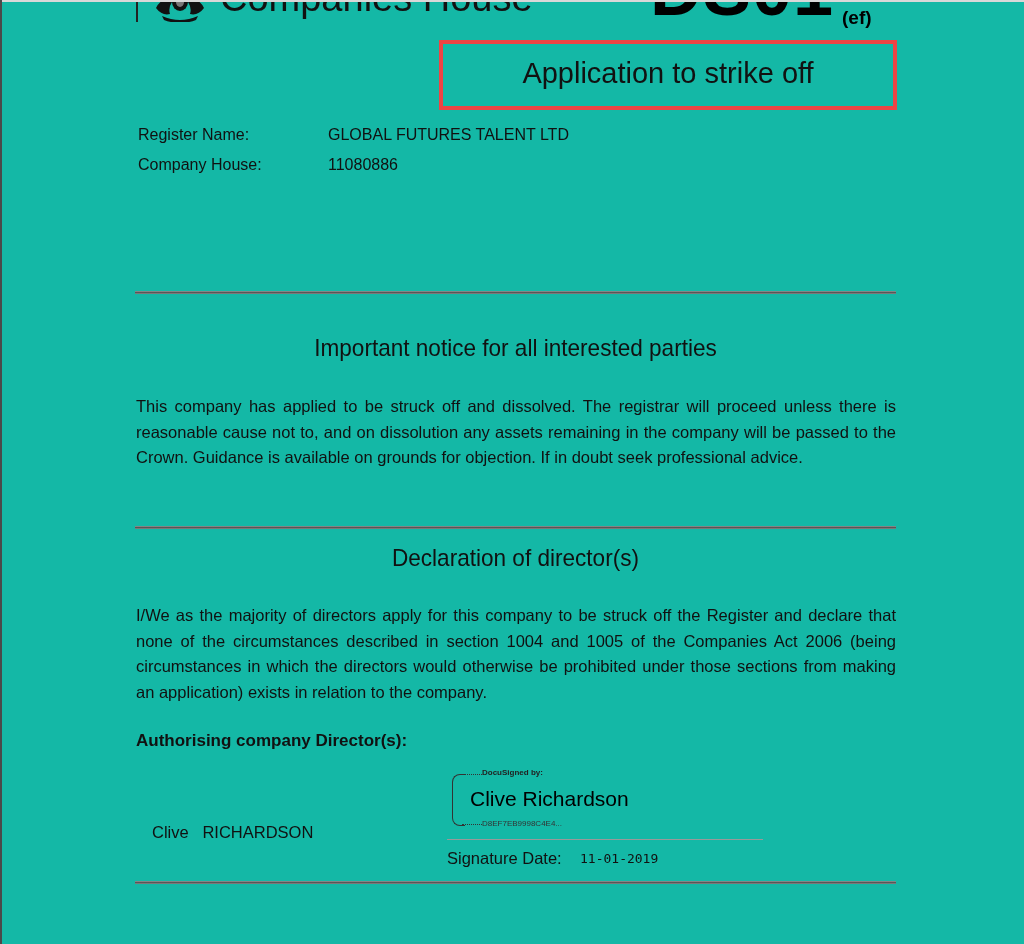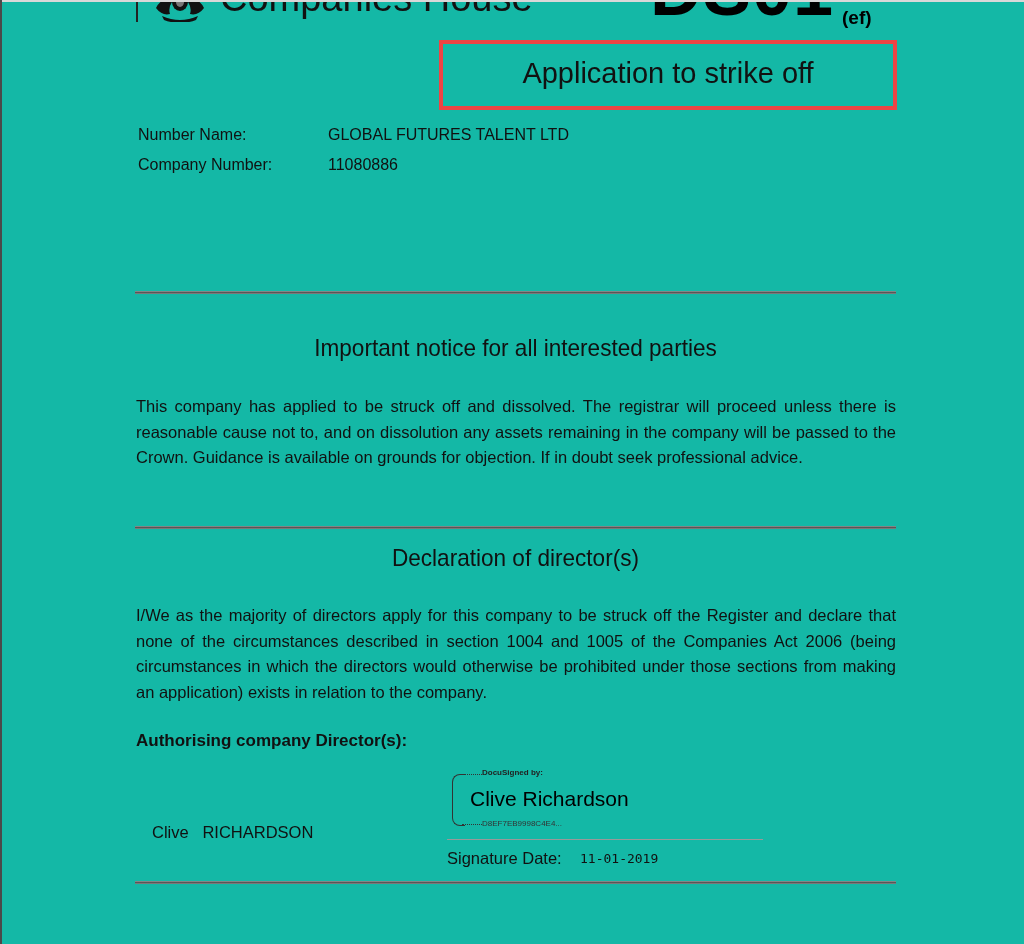--- a/index.html
+++ b/index.html
@@ -235,25 +235,25 @@
   </svg>
   <div class="org-name">Companies House</div>
   <div class="form-code">DS01</div>
   <div class="form-suffix">(ef)</div>
 
   <div class="title-box">
     <span>Application to strike off</span>
   </div>
 
   <div class="info-row row-name">
-    <span class="label">Number Name:</span>
+    <span class="label">Register Name:</span>
     <span class="value">GLOBAL FUTURES TALENT LTD</span>
   </div>
   <div class="info-row row-number">
-    <span class="label">Company Number:</span>
+    <span class="label">Company House:</span>
     <span class="value">11080886</span>
   </div>
 
   <div class="rule rule-1"></div>
 
   <div class="section-heading heading-notice">Important notice for all interested parties</div>
   <div class="para para-notice">This company has applied to be struck off and dissolved. The registrar will proceed unless there is reasonable cause not to, and on dissolution any assets remaining in the company will be passed to the Crown. Guidance is available on grounds for objection. If in doubt seek professional advice.</div>
 
   <div class="rule rule-2"></div>
 

